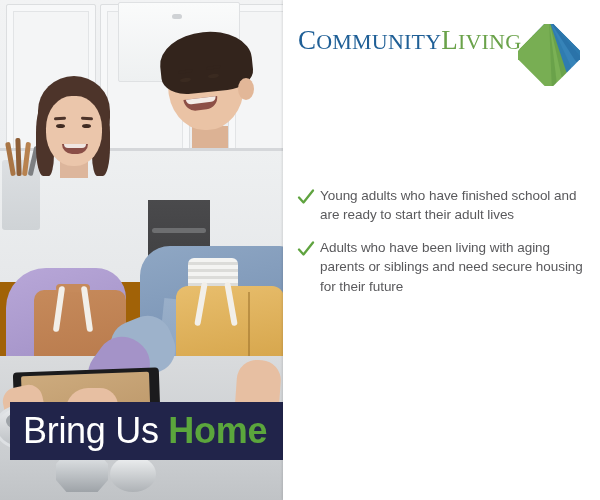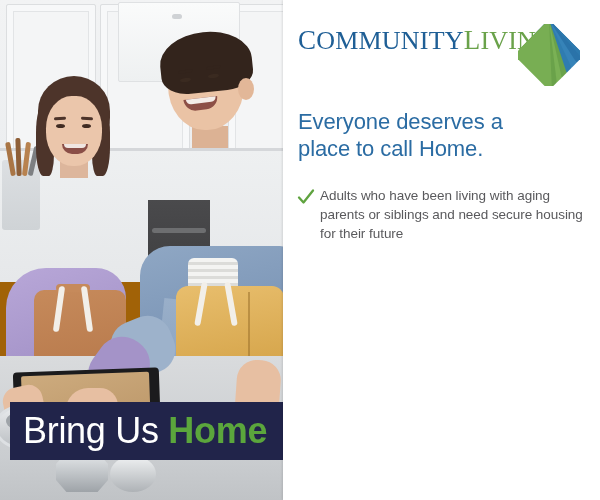--- a/index.html
+++ b/index.html
@@ -303,21 +303,21 @@
     position: absolute;
     left: 0; top: 0;
   }
   .logo-line1 {
     font-family: "Liberation Serif", serif;
     font-size: 27px;
     line-height: 1;
     letter-spacing: .2px;
     white-space: nowrap;
   }
-  .logo-line1 .small { font-size: 26px; }
+  .logo-line1 .small { font-size: 22px; }
   .logo-line1 .blue { color: #1f5f96; }
   .logo-line1 .green { color: #6aa24a; }
   .logo-line2 {
     font-family: "Liberation Sans", sans-serif;
     font-size: 17px;
     color: #1f6ba3;
     margin-top: 3px;
     letter-spacing: .1px;
     white-space: nowrap;
   }
@@ -469,26 +469,30 @@
 
             <polygon points="6,6 56,31 56,38 6,34" fill="#6aa24a"></polygon>
             <polygon points="6,6 56,38 56,45 6,40" fill="#7ab155"></polygon>
             <polygon points="6,6 56,45 56,52 6,48" fill="#6aa24a"></polygon>
             <polygon points="6,6 56,52 56,56 6,56" fill="#78ae53"></polygon>
           </g>
         </svg>
       </div>
     </div>
 
-    <div class="headline">
-      <div>Everyone deserves a</div>
-      <div>place to call Home.</div>
-    </div>
 
     <div class="bullets">
+      <div class="bullet">
+        <span class="check">
+          <svg viewBox="0 0 20 18" width="20" height="18" aria-hidden="true">
+              <path d="M3 9.5 L7.5 14.5 L17 2.5" fill="none" stroke="#5fa33f" stroke-width="2.3" stroke-linecap="round" stroke-linejoin="round"></path>
+            </svg>
+        </span>
+        <span class="bullet-text">Young adults who have finished school and are ready to start their adult lives</span>
+      </div>
       <div class="bullet">
         <span class="check">
           <svg viewBox="0 0 20 18" width="20" height="18" aria-hidden="true">
               <path d="M3 9.5 L7.5 14.5 L17 2.5" fill="none" stroke="#5fa33f" stroke-width="2.3" stroke-linecap="round" stroke-linejoin="round"></path>
             </svg>
         </span>
         <span class="bullet-text">Adults who have been living with aging parents or siblings and need secure housing for their future</span>
       </div>
     </div>
 

